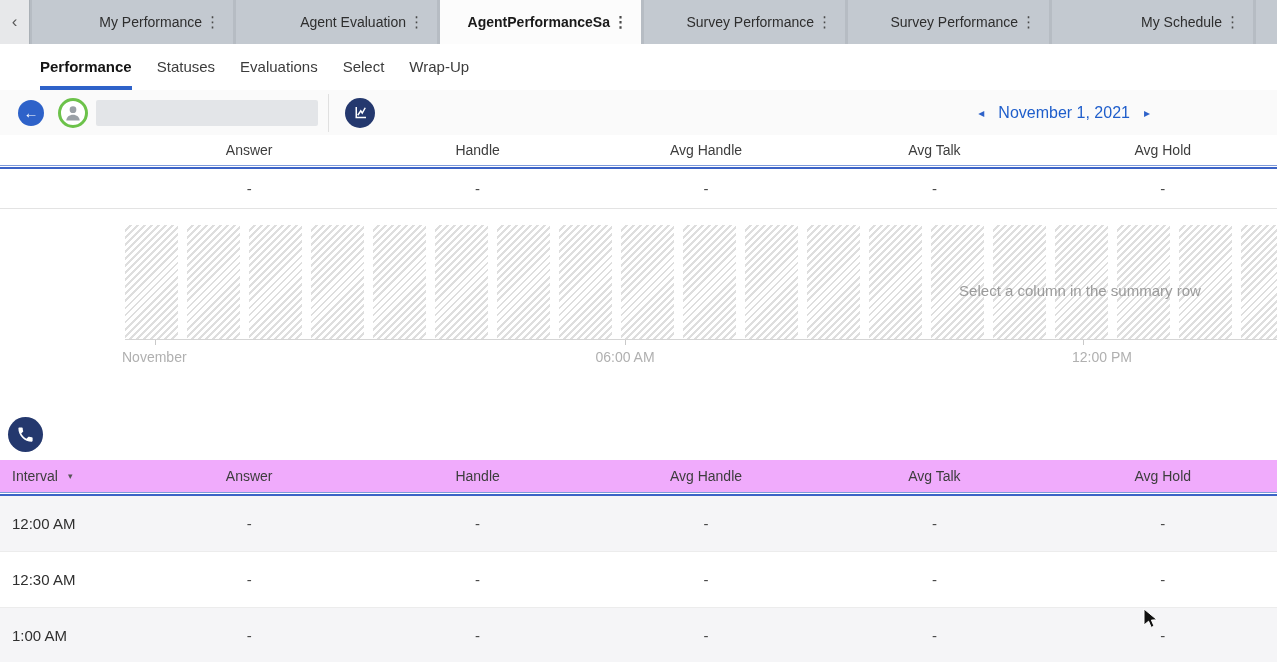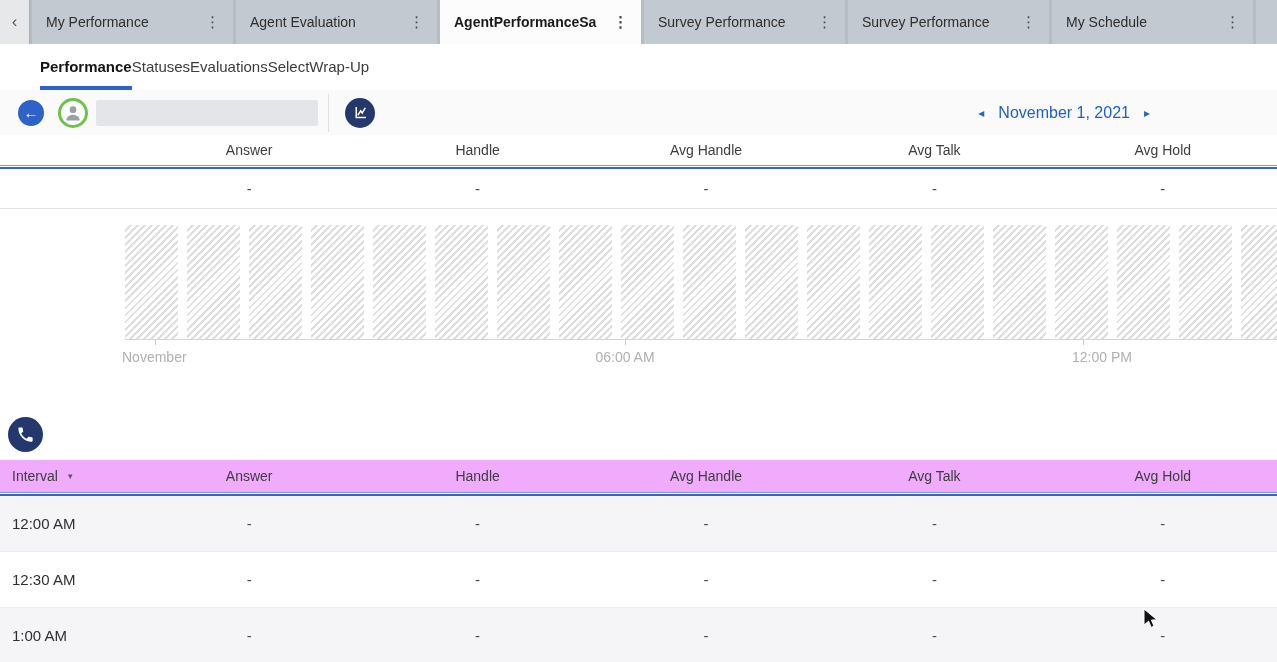--- a/index.html
+++ b/index.html
@@ -24,35 +24,36 @@
     background: #e7e8ea;
     display: flex; align-items: center; justify-content: center;
     color: #5a5a5a; font-size: 17px;
     border-right: 1px solid #aab0b6;
     cursor: default;
   }
   .tabs { display: flex; flex: 1; gap: 3px; padding-left: 2px; }
   .tab {
     flex: 0 0 201px;
     background: #c3c9d0;
-    display: flex; align-items: center; justify-content: space-between;
+    display: flex; align-items: center; justify-content: flex-end;
     padding: 0 10px 0 14px;
     font-size: 14px; color: #2e2e2e;
     cursor: default;
     overflow: hidden; white-space: nowrap;
   }
   .tab.active { background: #fcfcfc; font-weight: bold; color: #1a1a1a; }
   .tab .kebab { color: #4a4a4a; font-size: 15px; padding: 0 3px; }
   .tab-partial { flex: 0 0 23px; background: #c3c9d0; }
 
   
   .subnav {
     height: 46px;
     background: #ffffff;
     display: flex;
+    gap: 25px;
     padding-left: 40px;
     align-items: stretch;
   }
   .subnav-item {
     display: flex; align-items: center;
     font-size: 15px; color: #3c3c3c;
     border-bottom: 4px solid transparent;
     padding-top: 3px;
     cursor: default;
   }
@@ -251,20 +252,21 @@
       <div class="bar"></div>
       <div class="bar"></div>
       <div class="bar"></div>
       <div class="bar"></div>
       <div class="bar"></div>
       <div class="bar"></div>
       <div class="bar"></div>
       <div class="bar"></div>
     </div>
   <div class="axis-line"></div>
+  <div class="chart-placeholder-msg">Select a column in the summary row</div>
 <div class="axis-tick" style="left: 155px;"></div>
     <div class="axis-label" style="left: 122px;">November</div>
     <div class="axis-tick" style="left: 625px;"></div>
     <div class="axis-label" style="left: 625px; transform: translateX(-50%);">06:00 AM</div>
     <div class="axis-tick" style="left: 1083px;"></div>
     <div class="axis-label" style="left: 1102px; transform: translateX(-50%);">12:00 PM</div>
   </div>
 
 <div class="media-row">
   <div class="circle-btn phone-btn">

